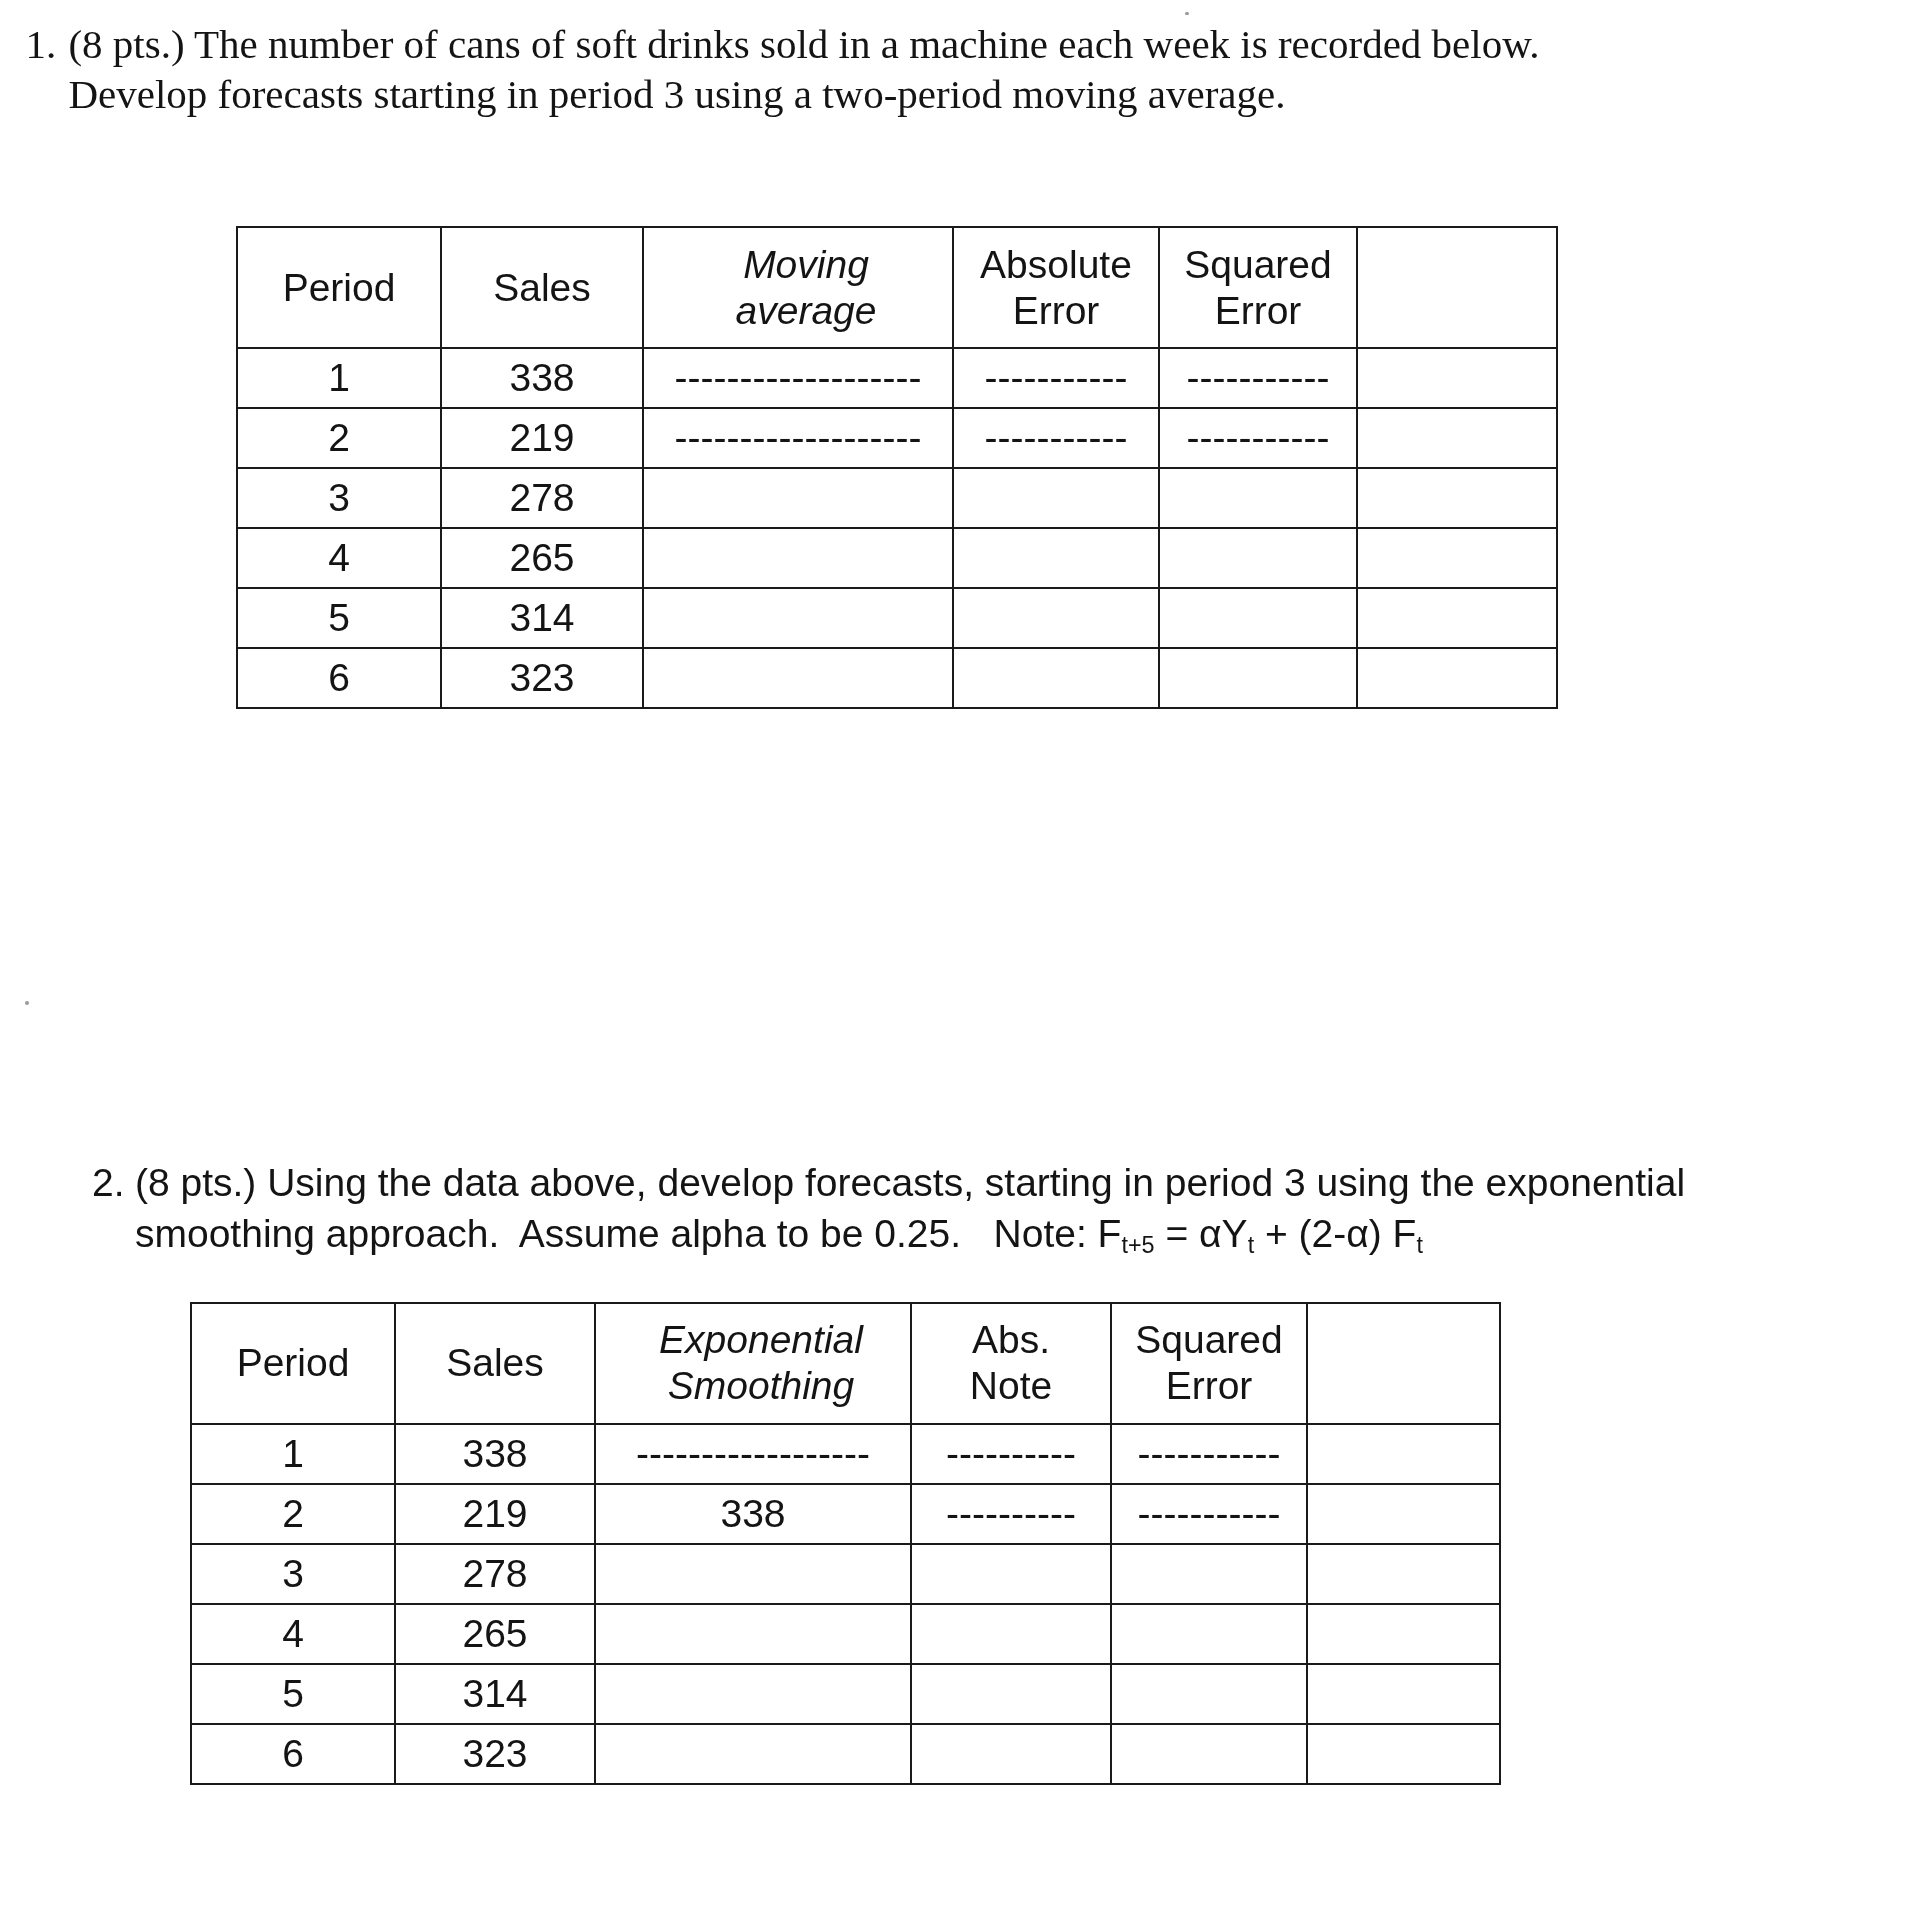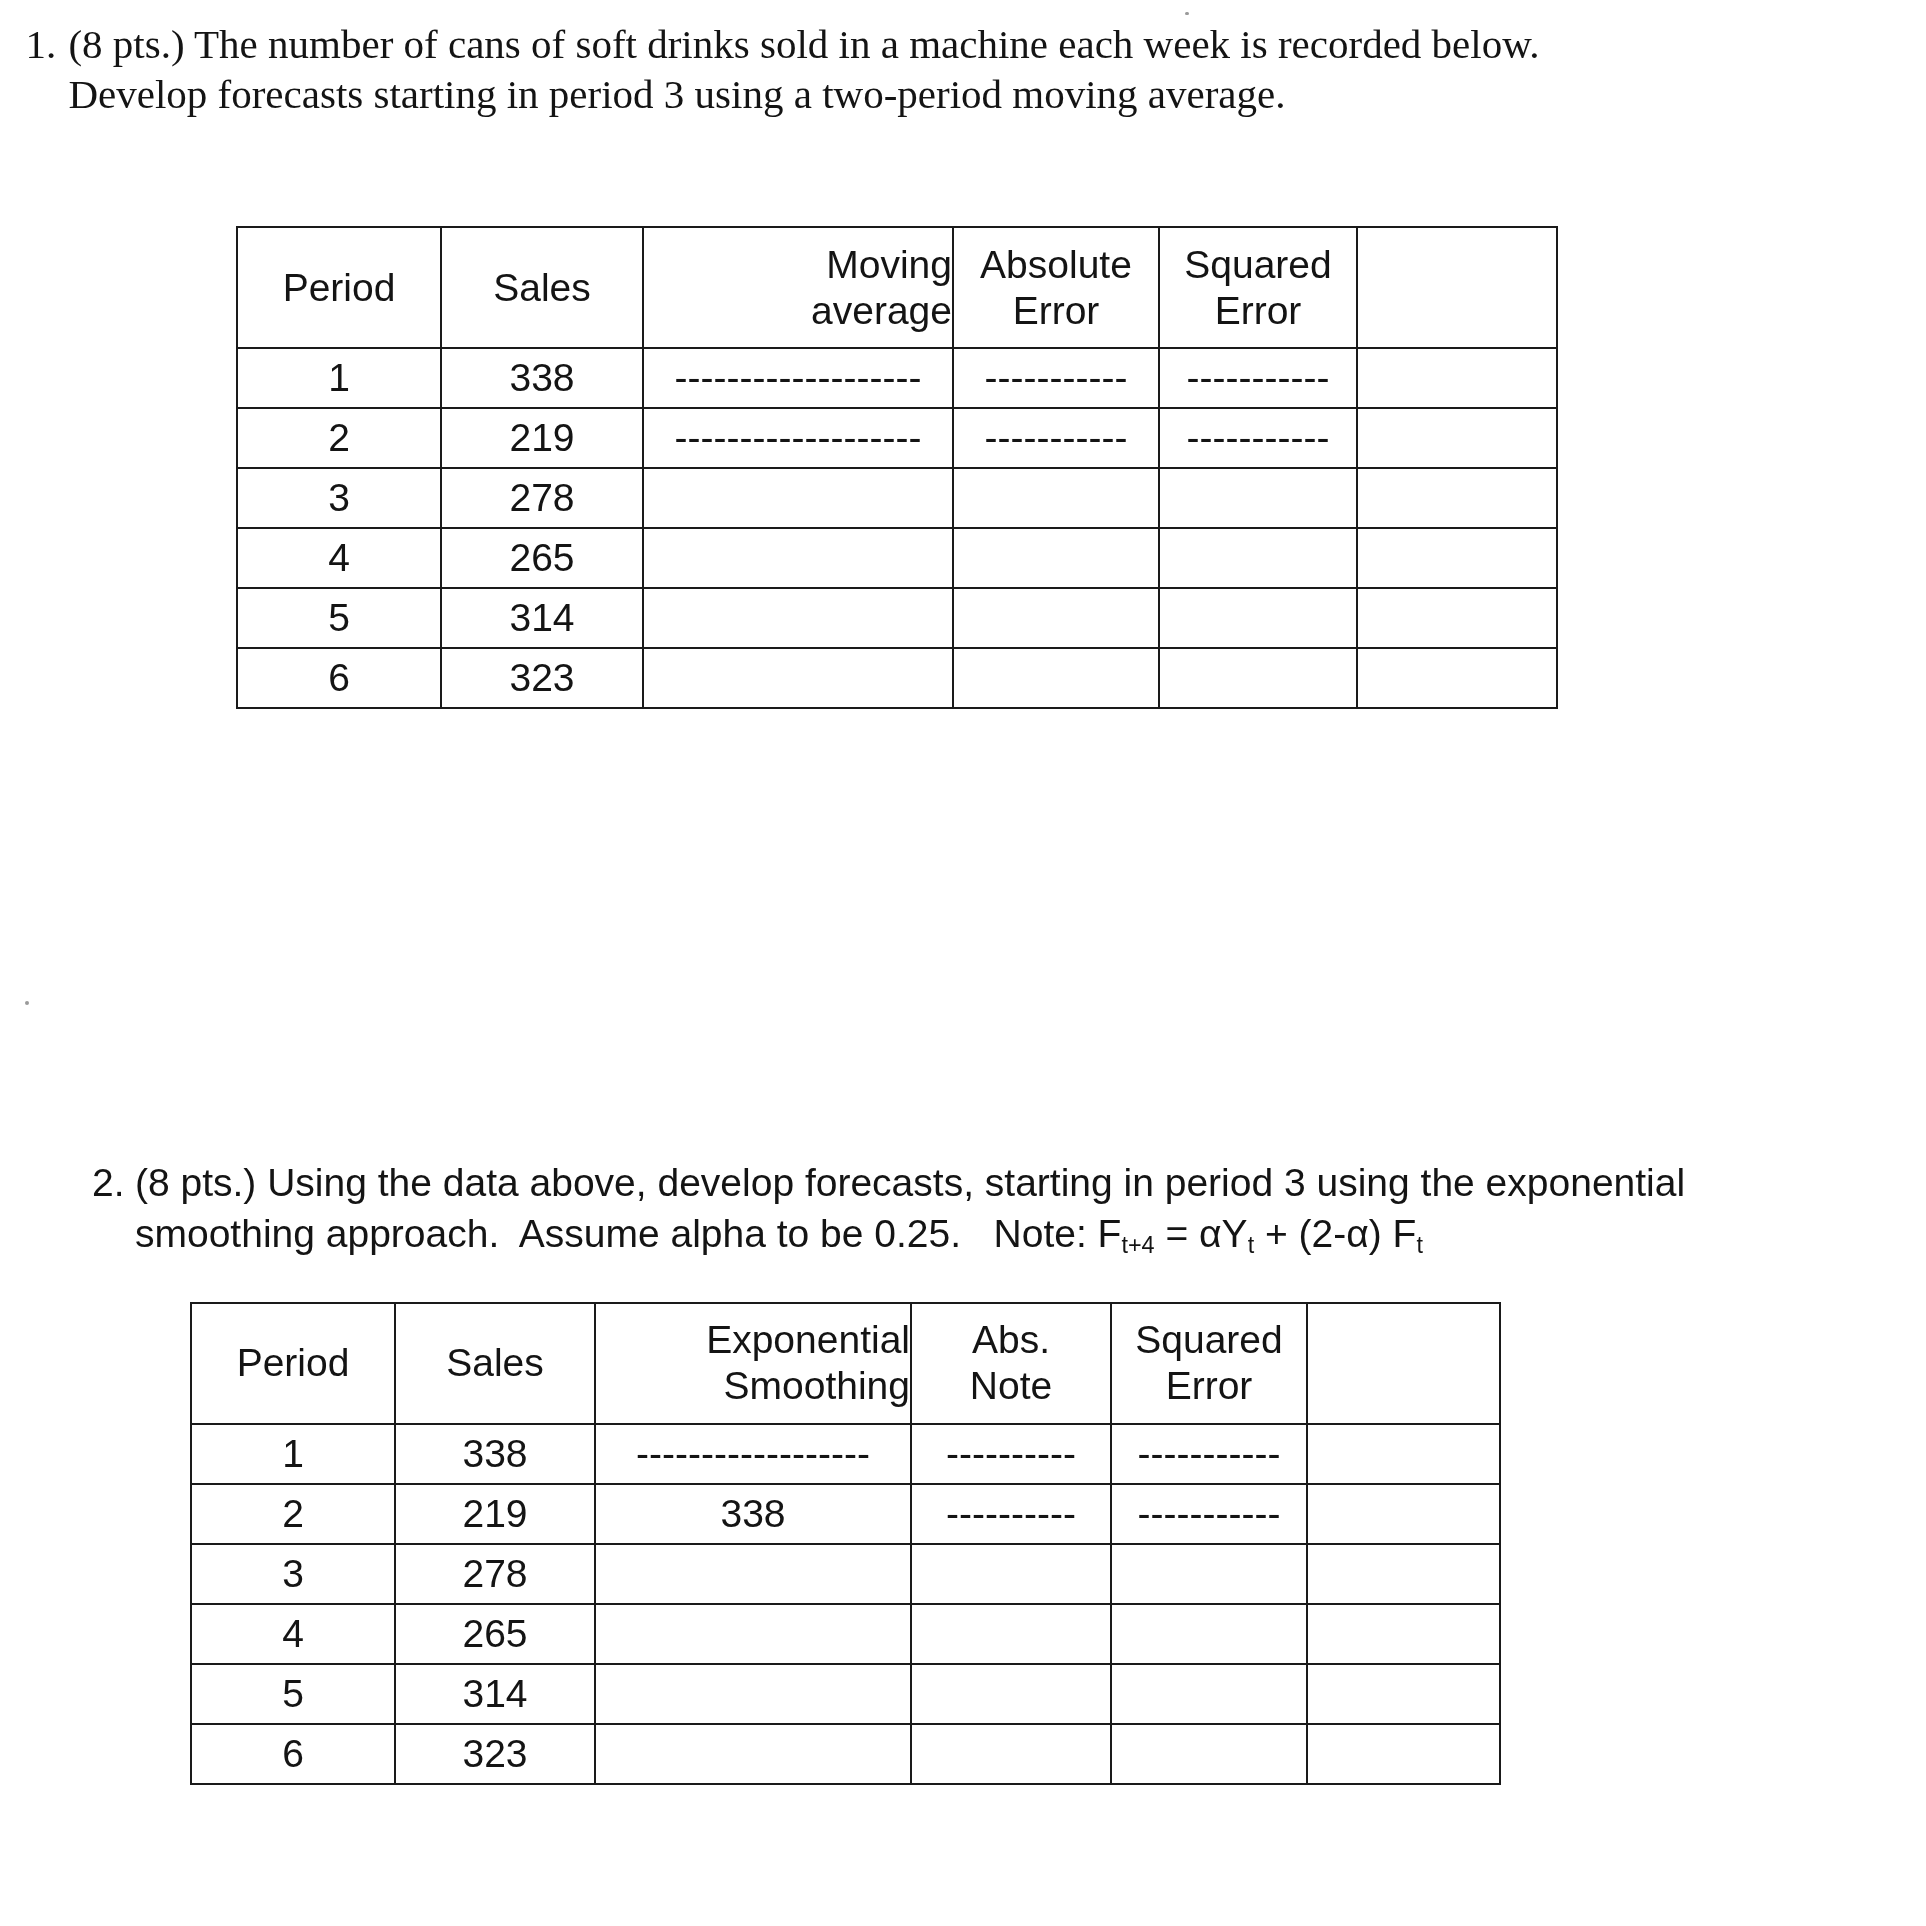--- a/index.html
+++ b/index.html
@@ -54,22 +54,23 @@
   }
   thead th {
     height: 121px;
     font-size: 39px;
     line-height: 1.18;
     white-space: pre-line;
     text-align: center;
     vertical-align: middle;
   }
   thead th.left {
-    text-align: right;
+    text-align: center;
     padding-left: 16px;
+    font-style: italic;
   }
   tbody td {
     height: 60px;
     font-size: 39px;
     text-align: center;
     vertical-align: middle;
     white-space: pre;
   }
 
   
@@ -161,21 +162,21 @@
         <td></td>
         <td></td>
       </tr>
     </tbody>
 </table>
 
 <div id="q2" class="q q23">
   <div class="qnum">2.</div>
   <div class="qbody">
     <div class="qline">(8 pts.) Using the data above, develop forecasts, starting in period 3 using the exponential</div>
-    <div class="qline"><span>smoothing approach.  Assume alpha to be 0.25.   Note: F</span><span class="subsc">t+4</span><span> = αY</span><span class="subsc">t</span><span> + (2-α) F</span><span class="subsc">t</span></div>
+    <div class="qline"><span>smoothing approach.  Assume alpha to be 0.25.   Note: F</span><span class="subsc">t+5</span><span> = αY</span><span class="subsc">t</span><span> + (2-α) F</span><span class="subsc">t</span></div>
   </div>
 </div>
 
 <table id="table2">
   <colgroup>
     <col style="width:204px">
       <col style="width:200px">
       <col style="width:316px">
     <col style="width:200px">
       <col style="width:196px">

